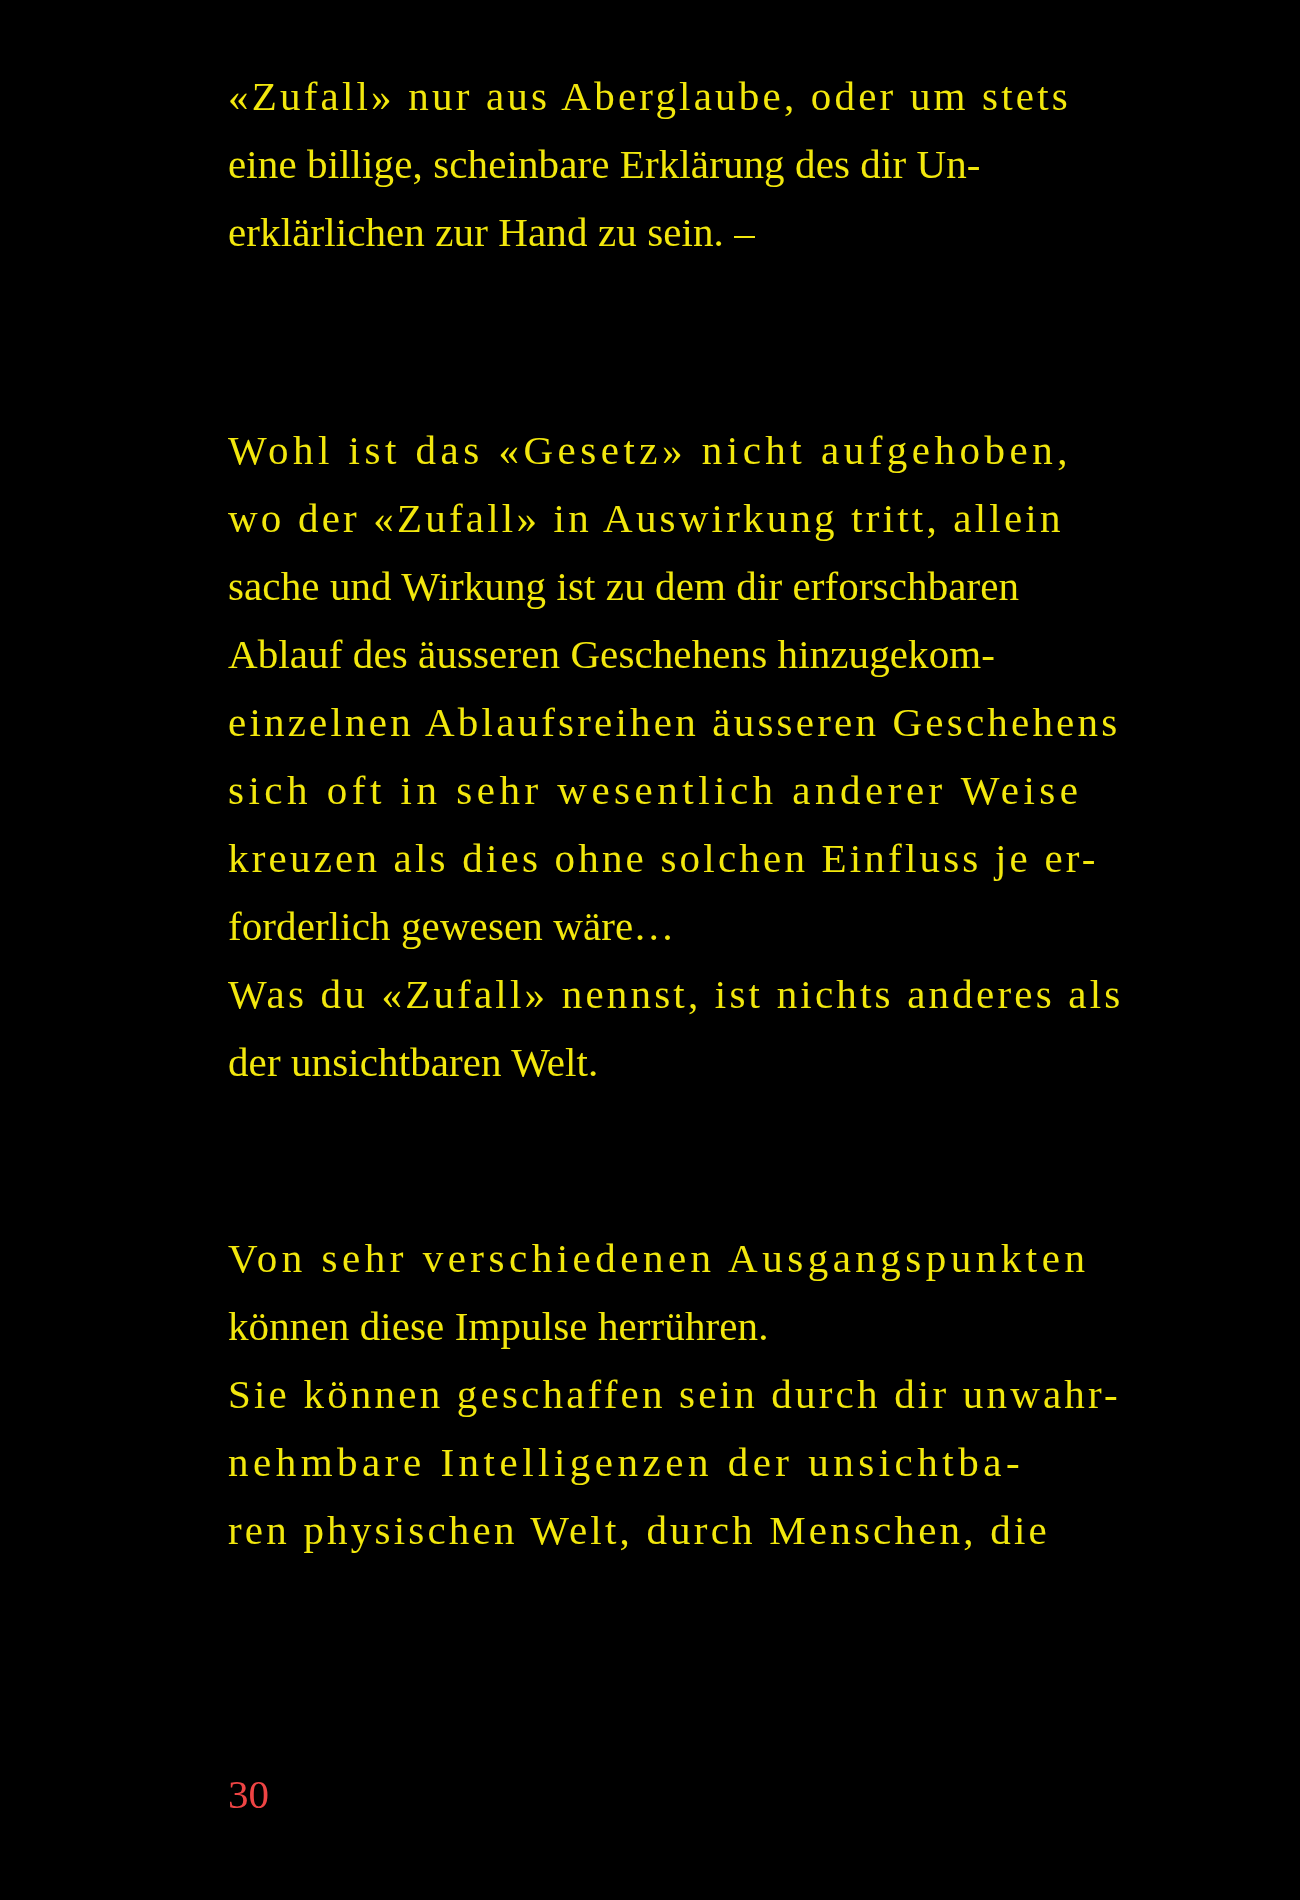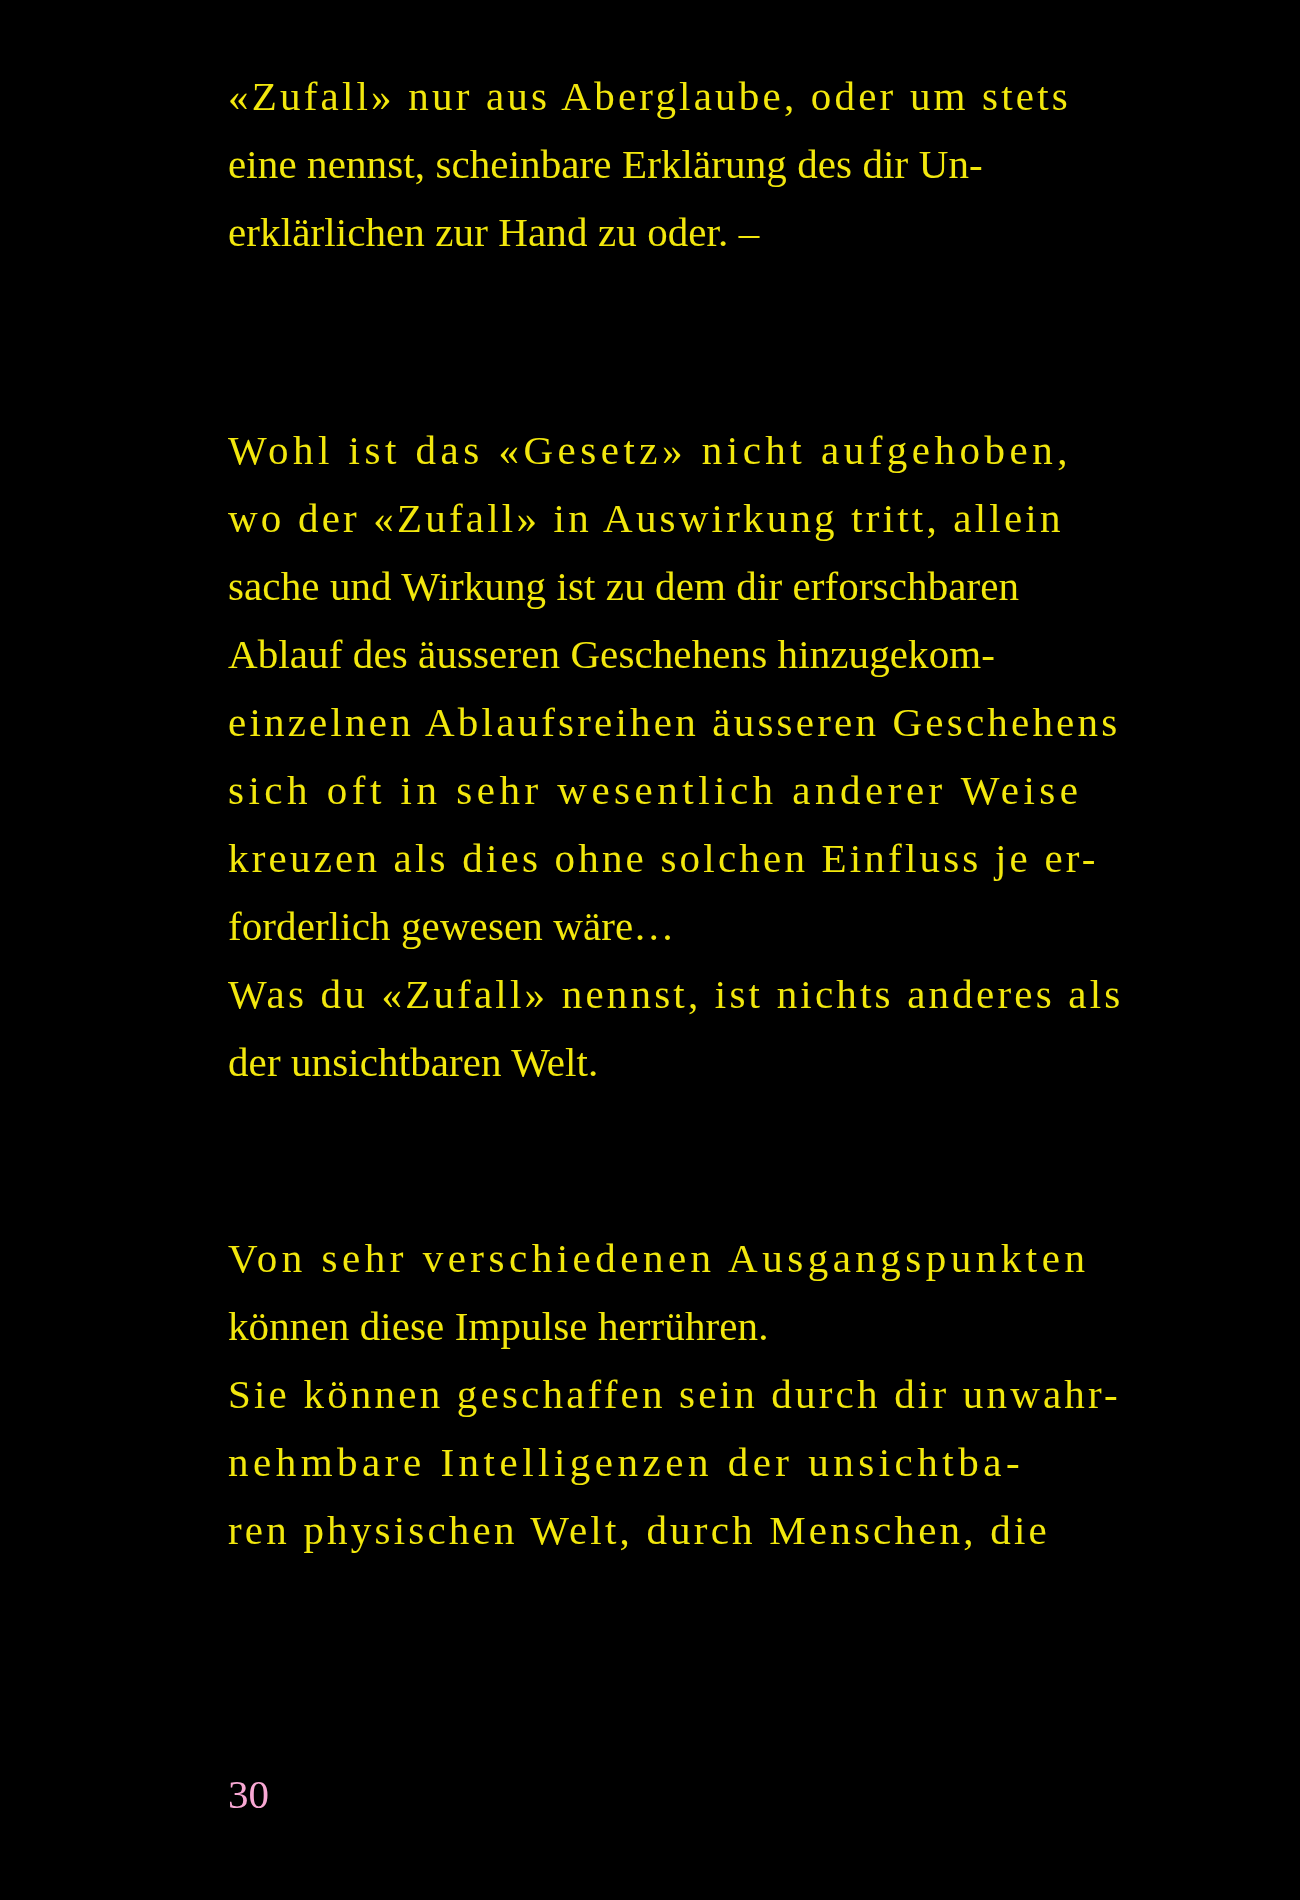--- a/index.html
+++ b/index.html
@@ -49,39 +49,39 @@
   }
   .last-line-left {
     text-align: left;
   }
   .folio {
     position: absolute;
     left: 228px;
     top: 1770px;
     font-size: 41px;
     line-height: 48px;
-    color: #f9a8d4;
+    color: #ef4444;
   }
 </style>
 </head>
 <body>
 
 <div class="page">
 
   <div class="text-col">
 
     <div class="block">
       <p class="noindent">
         <span class="spaced">«Zufall» nur aus Aberglaube, oder um stets</span>
       </p>
       <p class="noindent">
-        <span>eine nennst, scheinbare Erklärung des dir Un-</span>
+        <span>eine billige, scheinbare Erklärung des dir Un-</span>
       </p>
       <p class="noindent last-line-left">
-        <span>erklärlichen zur Hand zu oder. –</span>
+        <span>erklärlichen zur Hand zu sein. –</span>
       </p>
     </div>
 
     <div class="gap-large"></div>
 
     <div class="block">
       <p class="noindent">
         <span class="spaced-wide dropcap-line">Wohl ist das «Gesetz» nicht aufgehoben,</span>
       </p>
       <p class="noindent">

